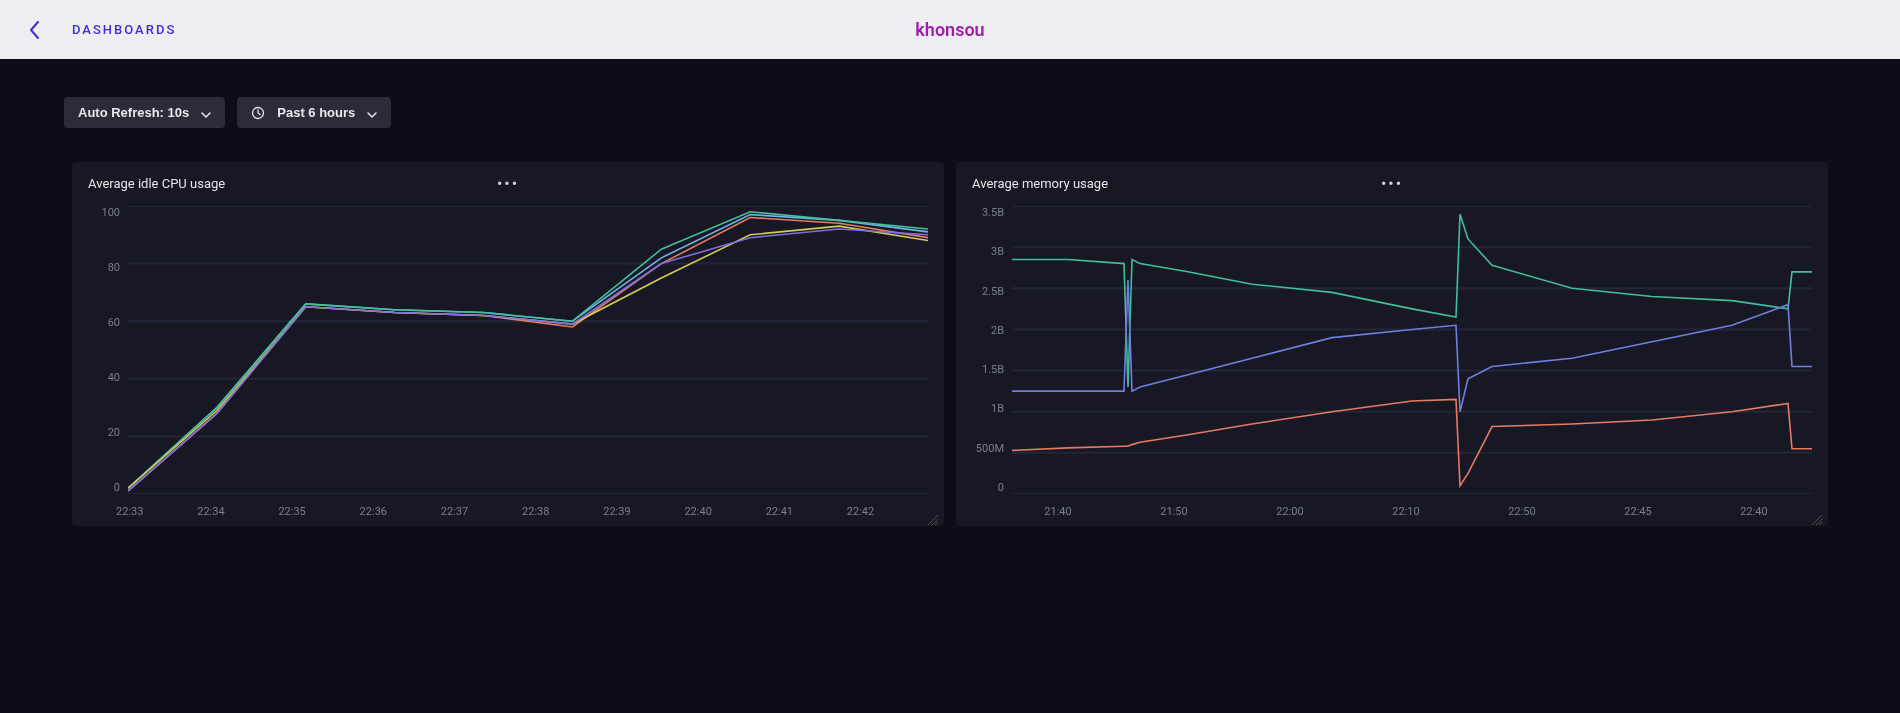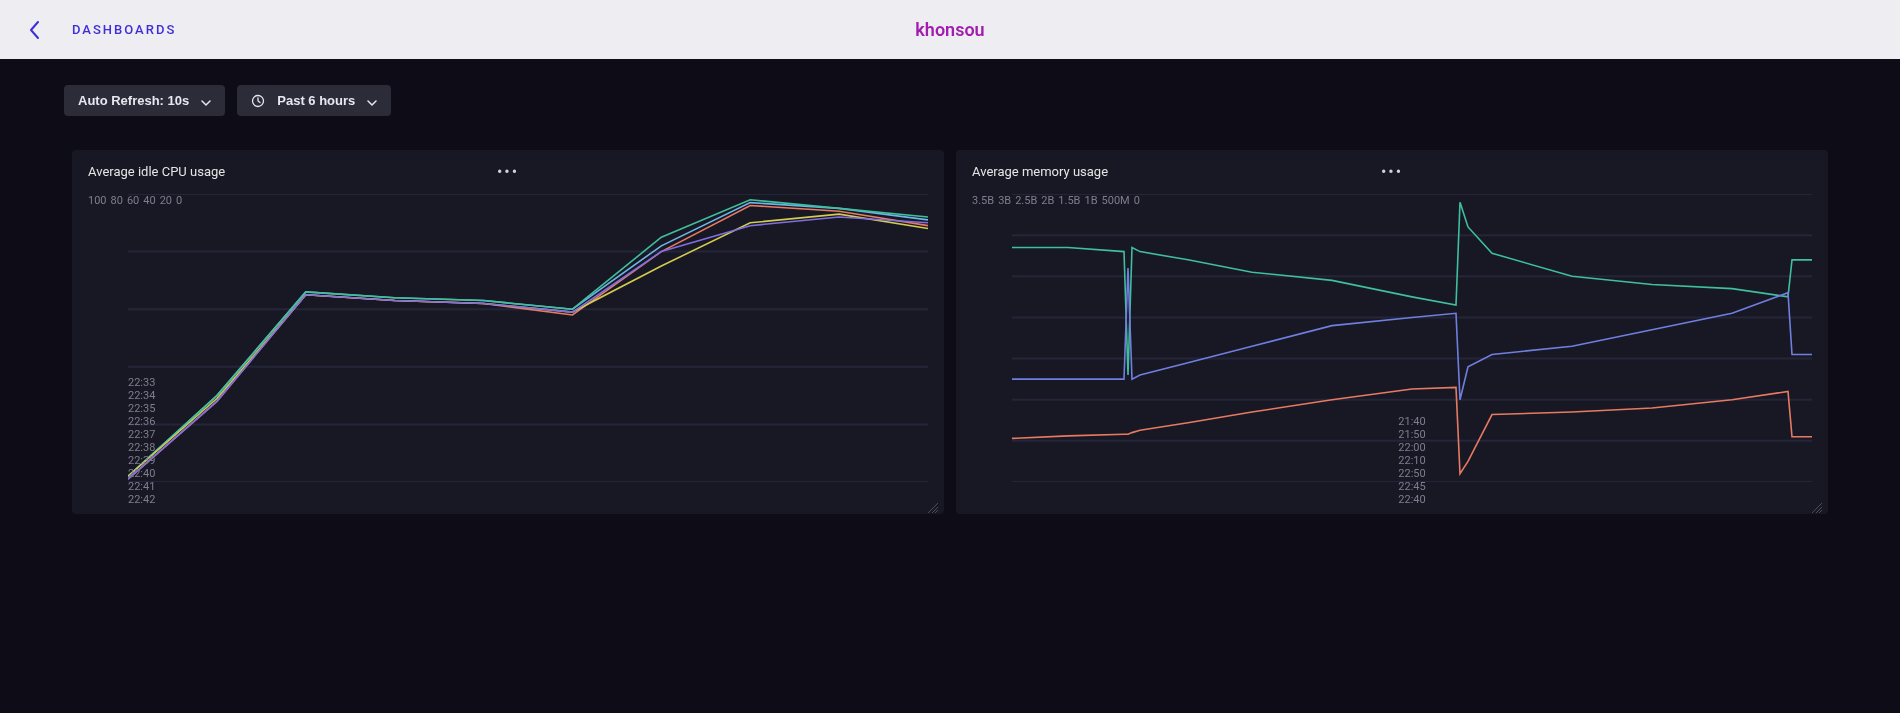--- a/index.html
+++ b/index.html
@@ -28,21 +28,21 @@
   .add-viz {
     background: transparent;
     border: 1.5px solid #5b4dd6;
     color: #fff;
     font-weight: 700;
     font-size: 16px;
     padding: 12px 32px;
     border-radius: 24px;
     cursor: pointer;
   }
-  .toolbar-right { display: flex; gap: 12px; }
+  .toolbar-right { display: flex; gap: 12px; margin-top: 12px; }
   .pill {
     background: #2c2b38;
     border: none;
     color: #e7e7ef;
     font-size: 13px;
     font-weight: 600;
     padding: 8px 14px;
     border-radius: 4px;
     display: flex;
     align-items: center;
@@ -79,28 +79,28 @@
   .panel-resize {
     position: absolute;
     right: 6px; bottom: 6px;
     width: 10px; height: 10px;
     opacity: .35;
   }
 
   .chart-area { position: absolute; left: 16px; right: 16px; top: 44px; bottom: 32px; }
   .y-labels {
     position: absolute; left: 0; top: 0; bottom: 0; width: 36px;
-    display: flex; flex-direction: row; justify-content: space-between;
+    display: flex; flex-direction: column; justify-content: space-between;
     font-size: 11px; color: #7d7d91; text-align: right;
   }
   .y-labels span { display:block; padding-right: 4px; }
   .x-labels {
-    position: absolute; left: 40px; right: 0; bottom: -24px;
+    position: absolute; left: 28px; right: 0; bottom: -24px;
     display: flex; justify-content: space-between;
-    font-size: 11px; color: #7d7d91; flex-direction: column;
+    font-size: 11px; color: #7d7d91;
   }
   .x-labels.cpu span { flex:1; text-align:left; }
   .x-labels.mem span { flex:1; text-align:center; }
   .plot {
     position: absolute; left: 40px; right: 0; top: 0; bottom: 0;
   }
 </style>
 </head>
 <body>
 

